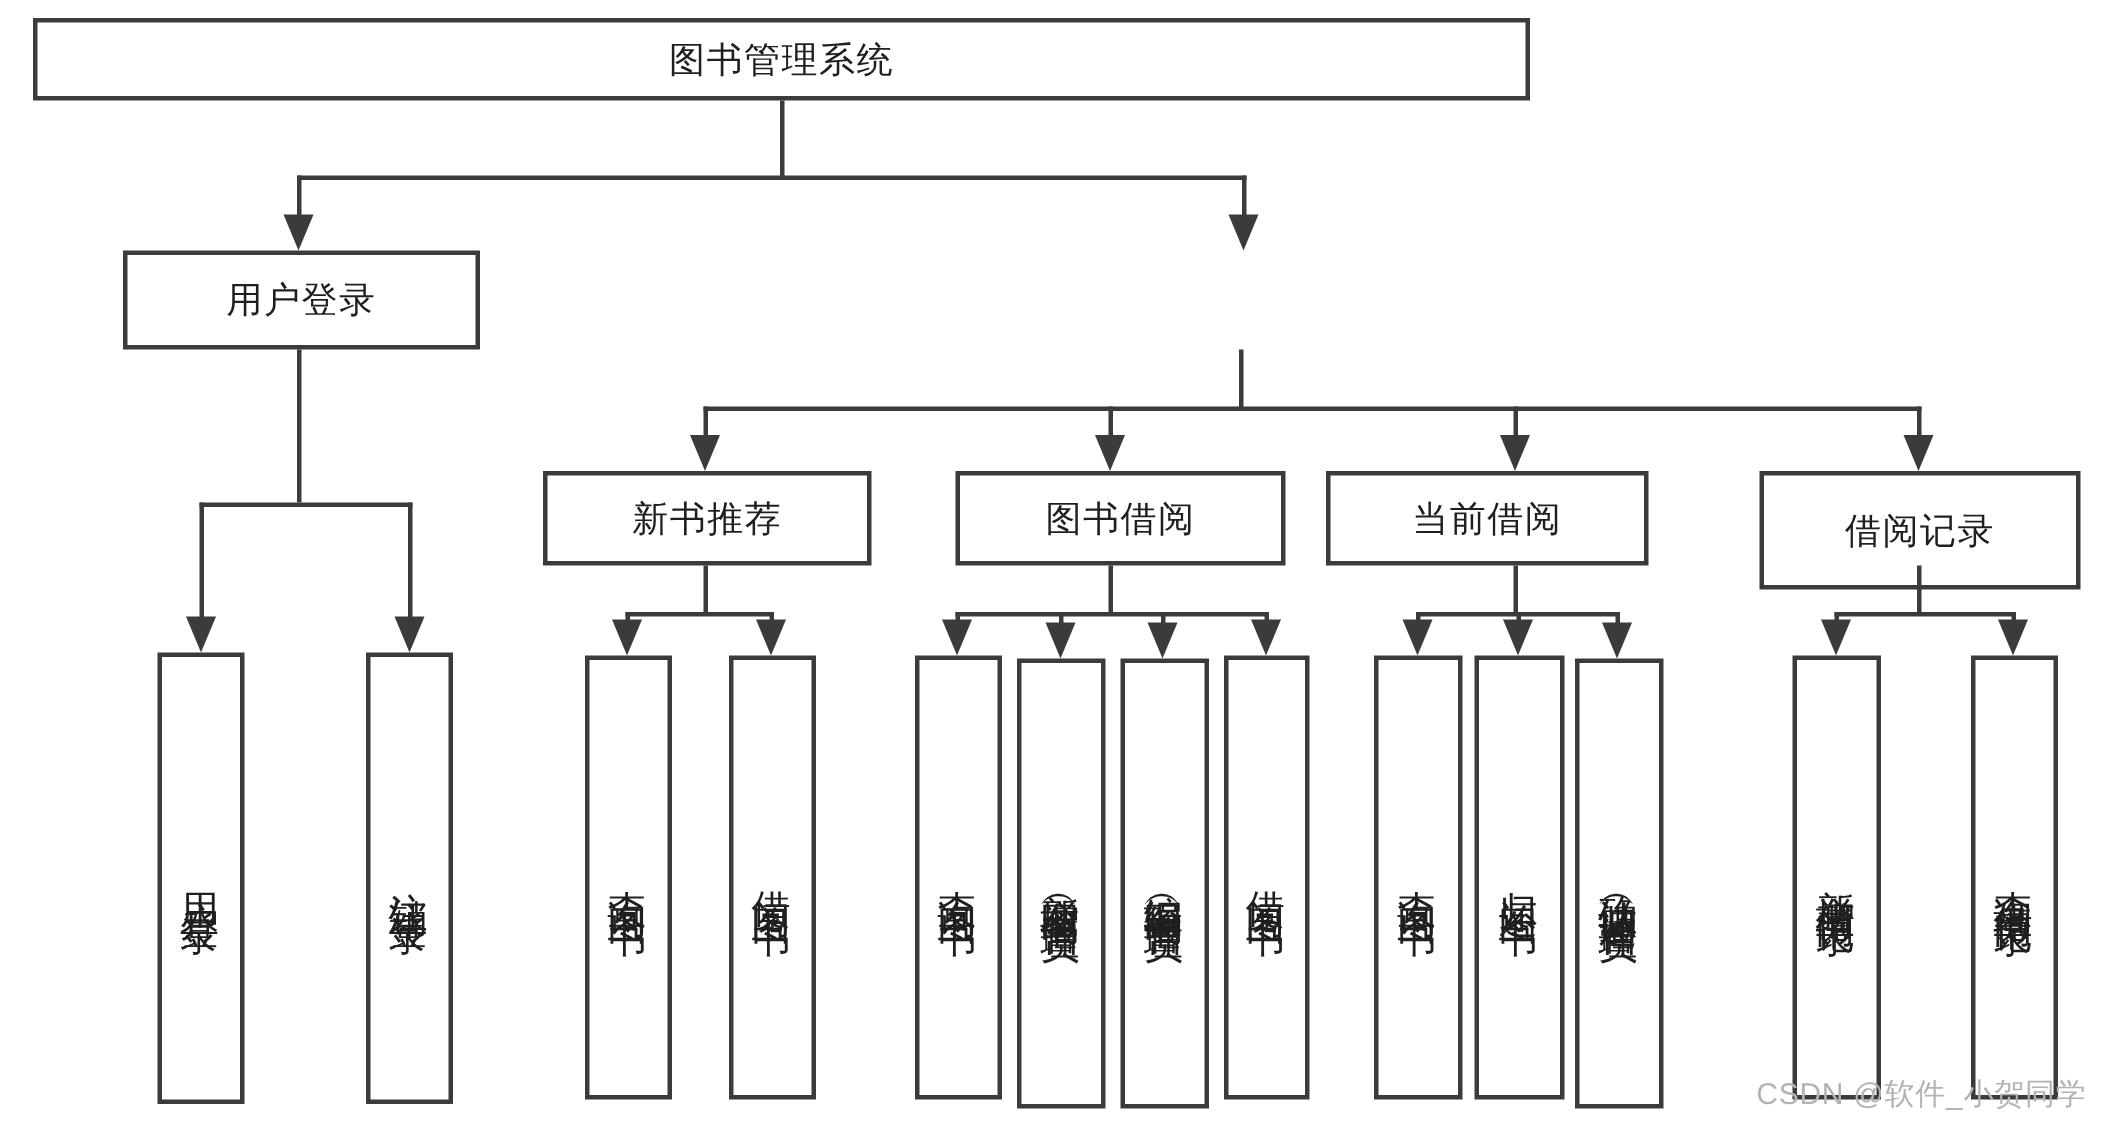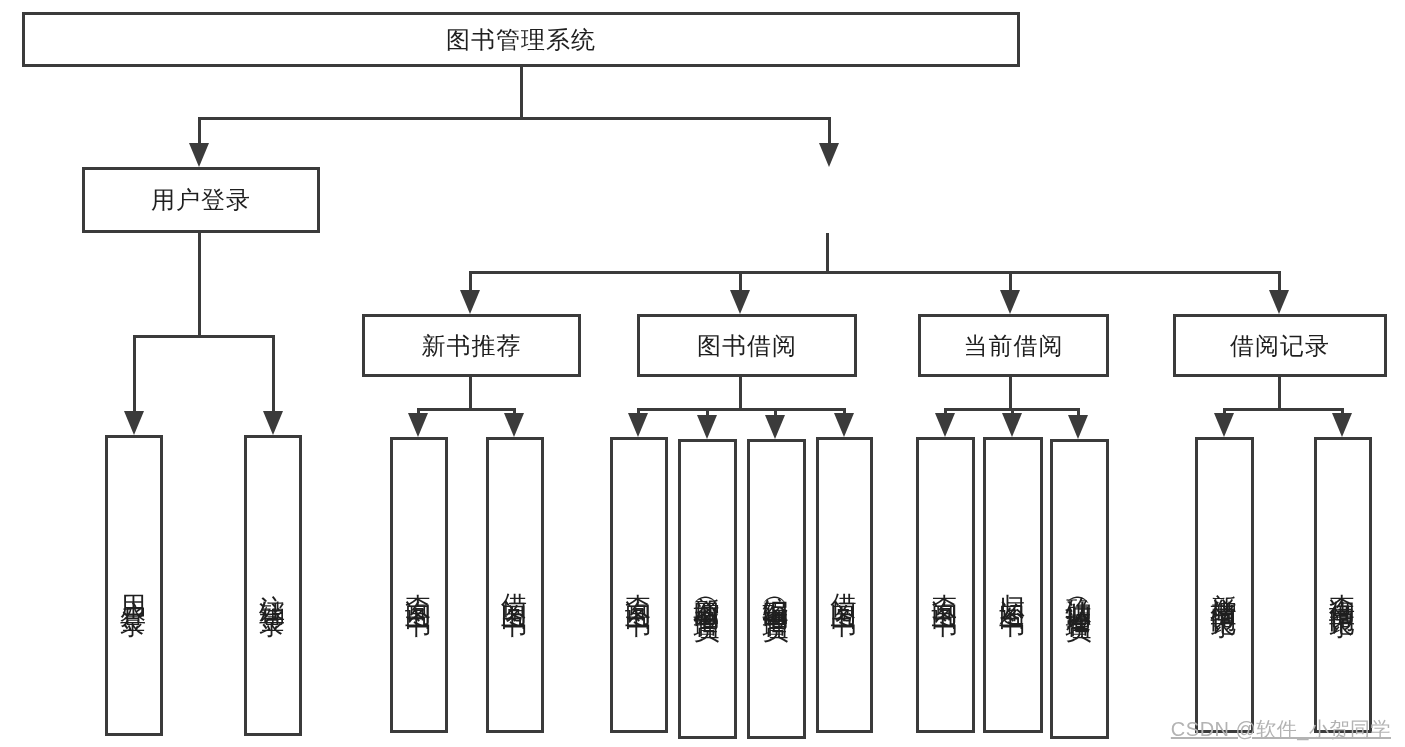--- a/index.html
+++ b/index.html
@@ -10,21 +10,21 @@
        background:var(--bg);display:flex;align-items:center;justify-content:center;
        color:var(--text);}
   .h-box{font-size:24px;letter-spacing:1px;}
   .v-box{writing-mode:vertical-rl;font-size:26px;letter-spacing:6px;}
   .v-box.mid{letter-spacing:4px;}
   .v-box.tight{letter-spacing:3px;}
   .ln{position:absolute;background:var(--line);}
   .ar{position:absolute;width:0;height:0;border-left:10px solid transparent;
       border-right:10px solid transparent;border-top:24px solid var(--line);}
   .wm{position:absolute;top:716px;right:14px;font-size:20px;color:var(--wm);
-      letter-spacing:0.5px;z-index:5;text-decoration:underline;}
+      letter-spacing:0.5px;z-index:5;}
 </style>
 </head>
 <body>
 
 <div class="stage">
 
   <div class="box h-box" style="left:22px;top:12px;width:998px;height:55px">
     <span>图书管理系统</span>
   </div>
 
@@ -56,24 +56,24 @@
   <div class="ar" style="left:1000px;top:290px"></div>
   <div class="ln" style="left:1278px;top:271px;width:3px;height:33px"></div>
   <div class="ar" style="left:1269px;top:290px"></div>
 
   <div class="box h-box" style="left:637px;top:314px;width:220px;height:63px">
     <span>图书借阅</span>
   </div>
   <div class="box h-box" style="left:362px;top:314px;width:219px;height:63px">
     <span>新书推荐</span>
   </div>
-  <div class="box h-box" style="left:918px;top:314px;width:191px;height:63px">
+  <div class="box h-box" style="left:884px;top:314px;width:215px;height:63px">
     <span>当前借阅</span>
   </div>
-  <div class="box h-box" style="left:1173px;top:314px;width:214px;height:63px">
+  <div class="box h-box" style="left:1173px;top:314px;width:214px;height:79px">
     <span>借阅记录</span>
   </div>
 
   <div class="ln" style="left:469px;top:377px;width:3px;height:33px"></div>
   <div class="ln" style="left:417px;top:408px;width:99px;height:3px"></div>
   <div class="ln" style="left:417px;top:408px;width:3px;height:20px"></div>
   <div class="ar" style="left:408px;top:413px"></div>
   <div class="ln" style="left:513px;top:408px;width:3px;height:20px"></div>
   <div class="ar" style="left:504px;top:413px"></div>
 

